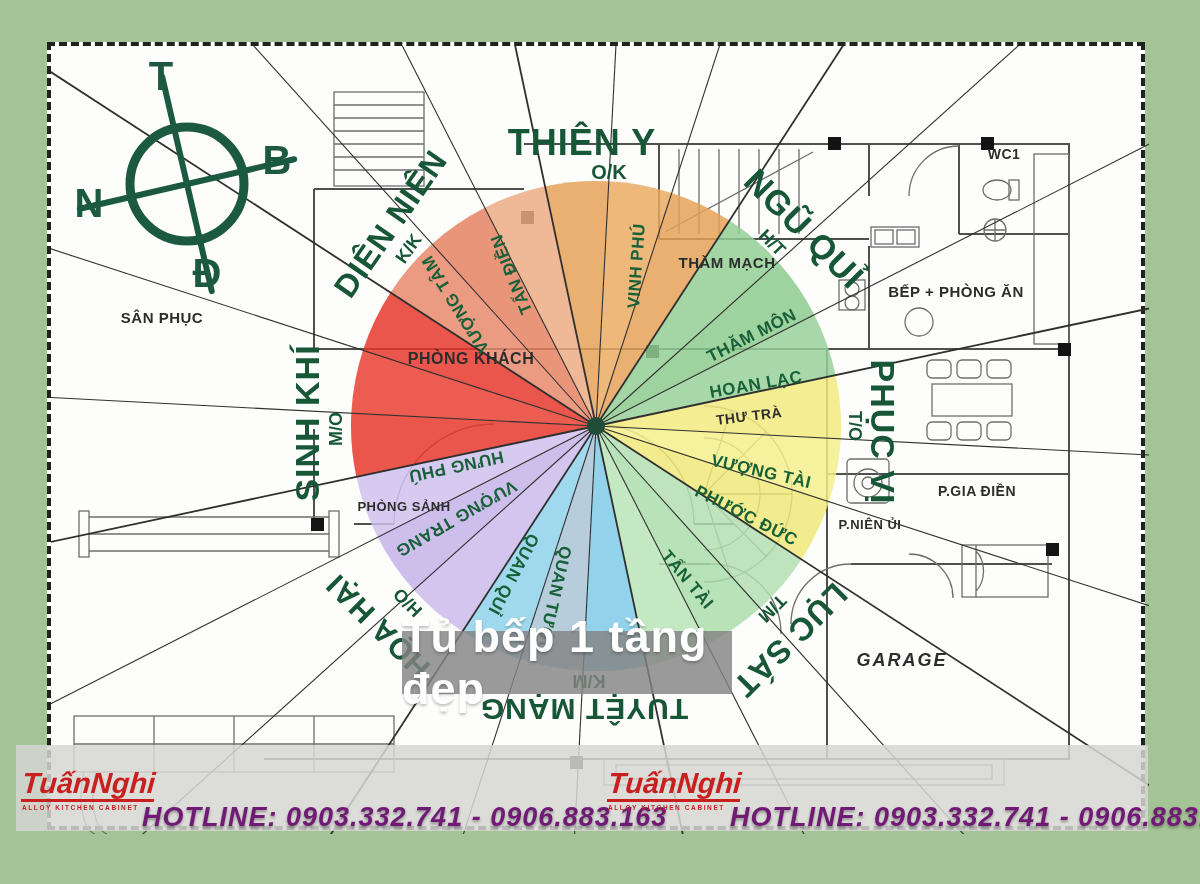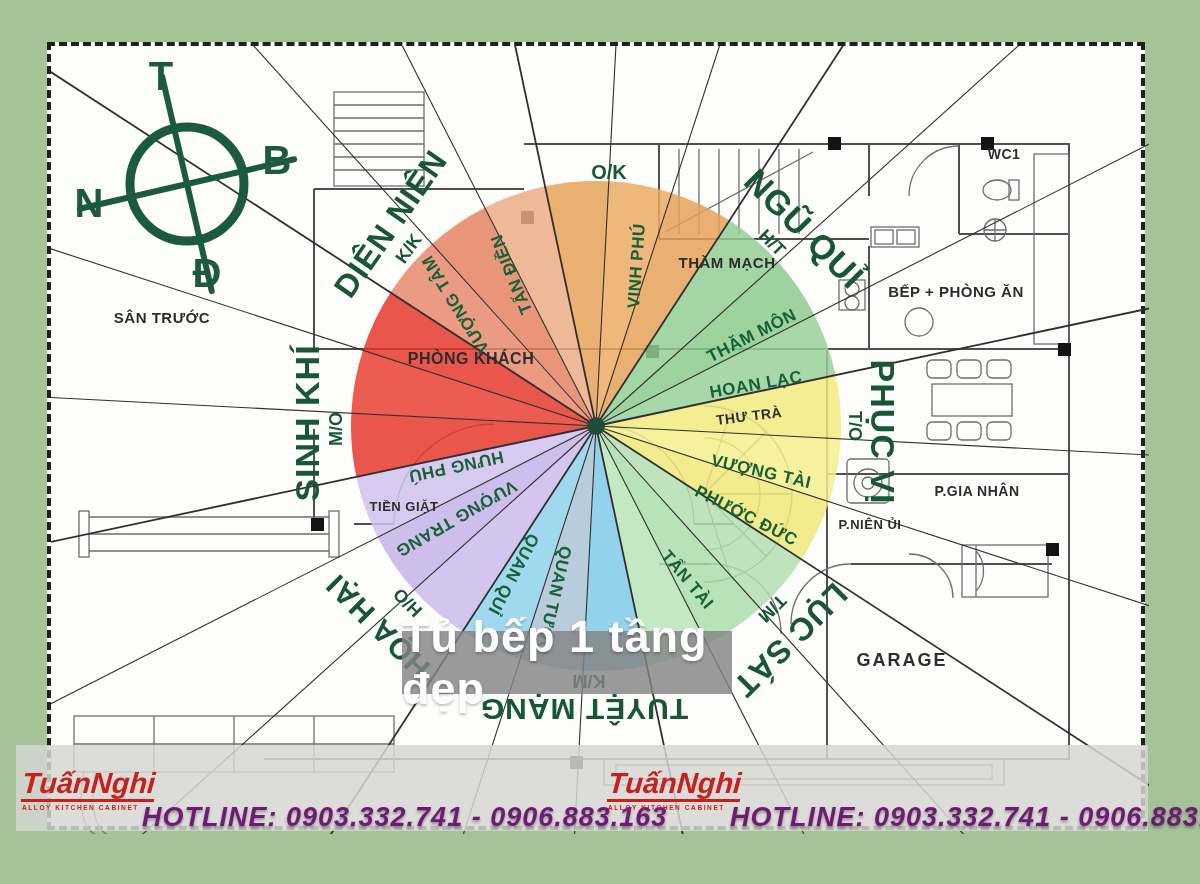--- a/index.html
+++ b/index.html
@@ -213,20 +213,21 @@
       <line x1="136" y1="28" x2="136" y2="248"></line>
       <line x1="26" y1="138" x2="246" y2="138"></line>
     </g>
     <circle cx="136" cy="138" r="57" fill="none" stroke="#1b5a41" stroke-width="9"></circle>
   </svg>
   <div class="compass-letter" style="left:110px;top:30px;">T</div>
   <div class="compass-letter" style="left:226px;top:114px;">B</div>
   <div class="compass-letter" style="left:38px;top:157px;">N</div>
   <div class="compass-letter" style="left:156px;top:227px;">Đ</div>
 
+  <div class="lbl ring-name" style="left:531px;top:97px;font-size:36px;">THIÊN Y</div>
   <div class="lbl ring-code" style="left:558px;top:126px;font-size:20px;">O/K</div>
 
   <div class="lbl ring-name" style="left:753px;top:183px;--r:45deg;font-size:34px;">NGŨ QUỈ</div>
   <div class="lbl ring-code" style="left:721px;top:197px;--r:45deg;font-size:18px;">H/T</div>
 
   <div class="lbl ring-name" style="left:831px;top:386px;--r:90deg;font-size:34px;">PHỤC VỊ</div>
   <div class="lbl ring-code" style="left:803px;top:380px;--r:90deg;font-size:18px;">T/O</div>
 
   <div class="lbl ring-name" style="left:739px;top:594px;--r:135deg;font-size:32px;">LỤC SÁT</div>
   <div class="lbl ring-code" style="left:721px;top:562px;--r:135deg;font-size:18px;">T/M</div>
@@ -249,30 +250,30 @@
   <div class="lbl inner-lbl" style="left:710px;top:426px;--r:13deg;">VƯỢNG TÀI</div>
   <div class="lbl inner-lbl" style="left:695px;top:470px;--r:27deg;">PHƯỚC ĐỨC</div>
   <div class="lbl inner-lbl" style="left:636px;top:534px;--r:50deg;">TẤN TÀI</div>
   <div class="lbl inner-lbl" style="left:502px;top:554px;--r:103deg;">QUAN TƯỚC</div>
   <div class="lbl inner-lbl" style="left:462px;top:528px;--r:118deg;">QUAN QUỈ</div>
   <div class="lbl inner-lbl" style="left:405px;top:472px;--r:150deg;">VƯỢNG TRANG</div>
   <div class="lbl inner-lbl" style="left:405px;top:420px;--r:168deg;">HƯNG PHÚ</div>
   <div class="lbl inner-lbl" style="left:461px;top:228px;--r:-112deg;">TẤN ĐIỀN</div>
   <div class="lbl inner-lbl" style="left:405px;top:258px;--r:-122deg;">VƯỢNG TÂM</div>
 
-  <div class="lbl room-lbl" style="left:111px;top:271px;font-size:15px;">SÂN TRƯỚC</div>
+  <div class="lbl room-lbl" style="left:111px;top:271px;font-size:15px;">SÂN PHỤC</div>
   <div class="lbl room-lbl" style="left:420px;top:313px;font-size:16px;">PHÒNG KHÁCH</div>
-  <div class="lbl room-lbl" style="left:353px;top:460px;font-size:13px;">TIỀN GIẶT</div>
+  <div class="lbl room-lbl" style="left:353px;top:460px;font-size:13px;">PHÒNG SẢNH</div>
   <div class="lbl room-lbl" style="left:676px;top:216px;font-size:15px;">THĂM MẠCH</div>
   <div class="lbl room-lbl" style="left:698px;top:370px;font-size:14px;--r:-7deg;">THƯ TRÀ</div>
   <div class="lbl room-lbl" style="left:905px;top:245px;font-size:15px;">BẾP + PHÒNG ĂN</div>
   <div class="lbl room-lbl" style="left:953px;top:108px;font-size:14px;">WC1</div>
-  <div class="lbl room-lbl" style="left:926px;top:445px;font-size:14px;">P.GIA NHÂN</div>
+  <div class="lbl room-lbl" style="left:926px;top:445px;font-size:14px;">P.GIA ĐIỀN</div>
   <div class="lbl room-lbl" style="left:819px;top:478px;font-size:13px;">P.NIÊN ỦI</div>
-  <div class="lbl room-lbl" style="left:851px;top:614px;font-size:18px;letter-spacing:2px;">GARAGE</div>
+  <div class="lbl room-lbl" style="left:851px;top:614px;font-size:18px;letter-spacing:2px;font-style:italic;">GARAGE</div>
 
 </div>
 </div>
 
 <div class="caption-band">
   <span class="caption-text">Tủ bếp 1 tầng đẹp</span>
 </div>
 
 <div class="footer-band">
   <div class="logo-group" style="left:6px;">

